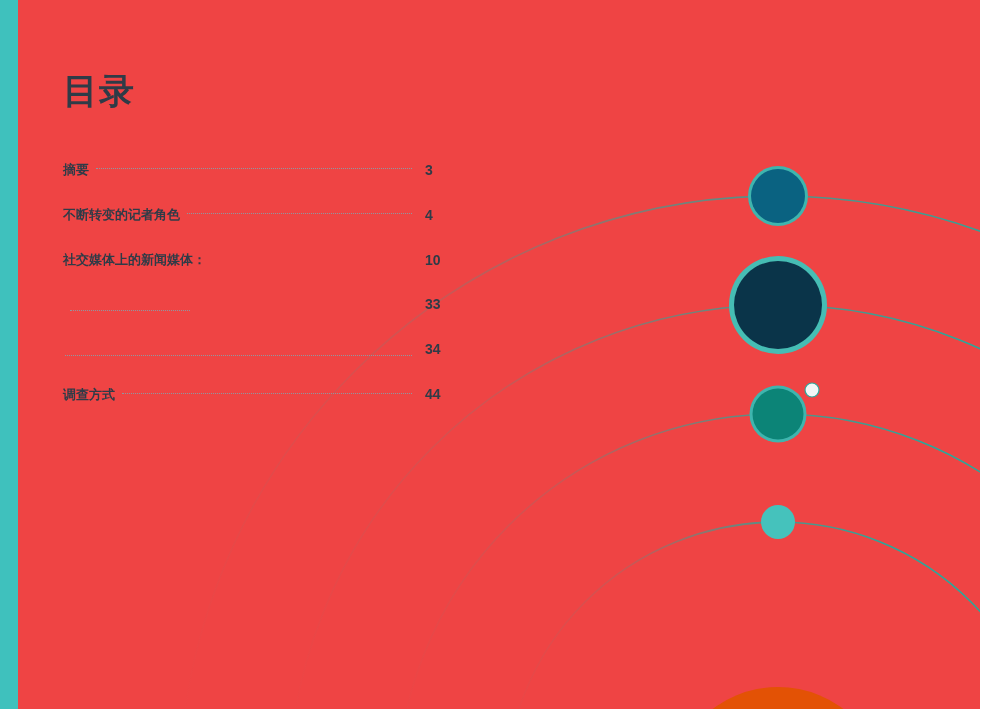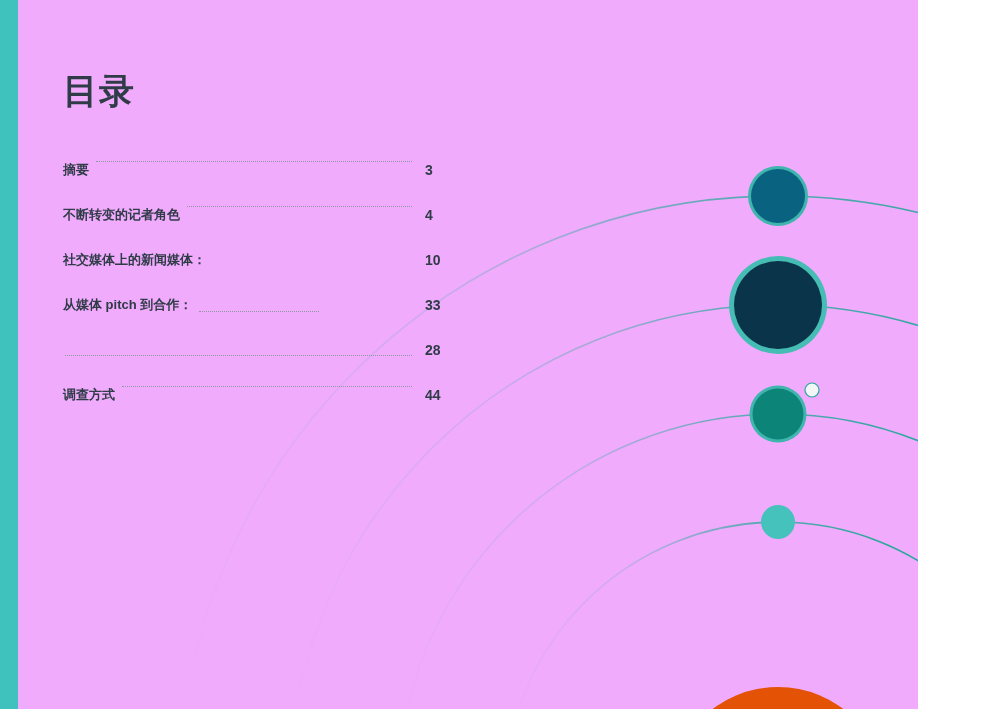--- a/index.html
+++ b/index.html
@@ -2,21 +2,21 @@
 <html><head>
 <meta charset="utf-8">
 <style>
   html,body{margin:0;padding:0;}
   body{
     width:984px;height:709px;
     background:#ffffff;
     font-family:"Liberation Sans","DejaVu Sans",sans-serif;
     overflow:hidden;position:relative;
   }
-  #page{position:relative;width:892px;height:709px;overflow:hidden;background:#f0abfc;padding-left:26px;}
+  #page{position:relative;width:980px;height:709px;overflow:hidden;background:#ef4444;}
 
   
   #accent-bar{
     position:absolute;left:0;top:0;width:18px;height:709px;
     background:#3fc1bd;
   }
 
   
   #graphic{
     position:absolute;left:0;top:0;width:984px;height:709px;
@@ -33,21 +33,21 @@
   }
 
   #toc{position:absolute;left:63px;top:160px;width:392px;}
 
   .toc-entry{
     display:flex;align-items:flex-end;
     margin-bottom:25px;
   }
   .toc-entry .lines{
     flex:1 1 auto;min-width:0;
-    display:flex;align-items:flex-start;
+    display:flex;align-items:center;
   }
   .toc-label{
     font-size:13px;font-weight:bold;color:#2f3b47;
     line-height:1.55;white-space:pre-line;
   }
   .leader{
     flex:1 1 auto;
     border-bottom:1px dotted #8e98a1;
     margin:0 7px 4px 7px;
     height:1px;min-width:14px;
@@ -138,34 +138,33 @@
           <div class="label-block">
             <span class="toc-label">社交媒体上的新闻媒体：</span>
           </div>
         </div>
         <span class="toc-page">10</span>
       </div>
 
       <div class="toc-entry two-line">
         <div class="lines">
           <div class="label-block">
-            <span class="toc-label">从媒体 pitch 到合作：</span>
             <div class="row2">
               <span class="leader" style="min-width:120px;"></span>
             </div>
           </div>
         </div>
         <span class="toc-page">33</span>
       </div>
 
       <div class="toc-entry">
         <div class="lines">
           <span class="leader" style="margin-left:2px;"></span>
         </div>
-        <span class="toc-page">28</span>
+        <span class="toc-page">34</span>
       </div>
 
       <div class="toc-entry">
         <div class="lines">
           <span class="toc-label">调查方式</span>
           <span class="leader"></span>
         </div>
         <span class="toc-page">44</span>
       </div>
 

